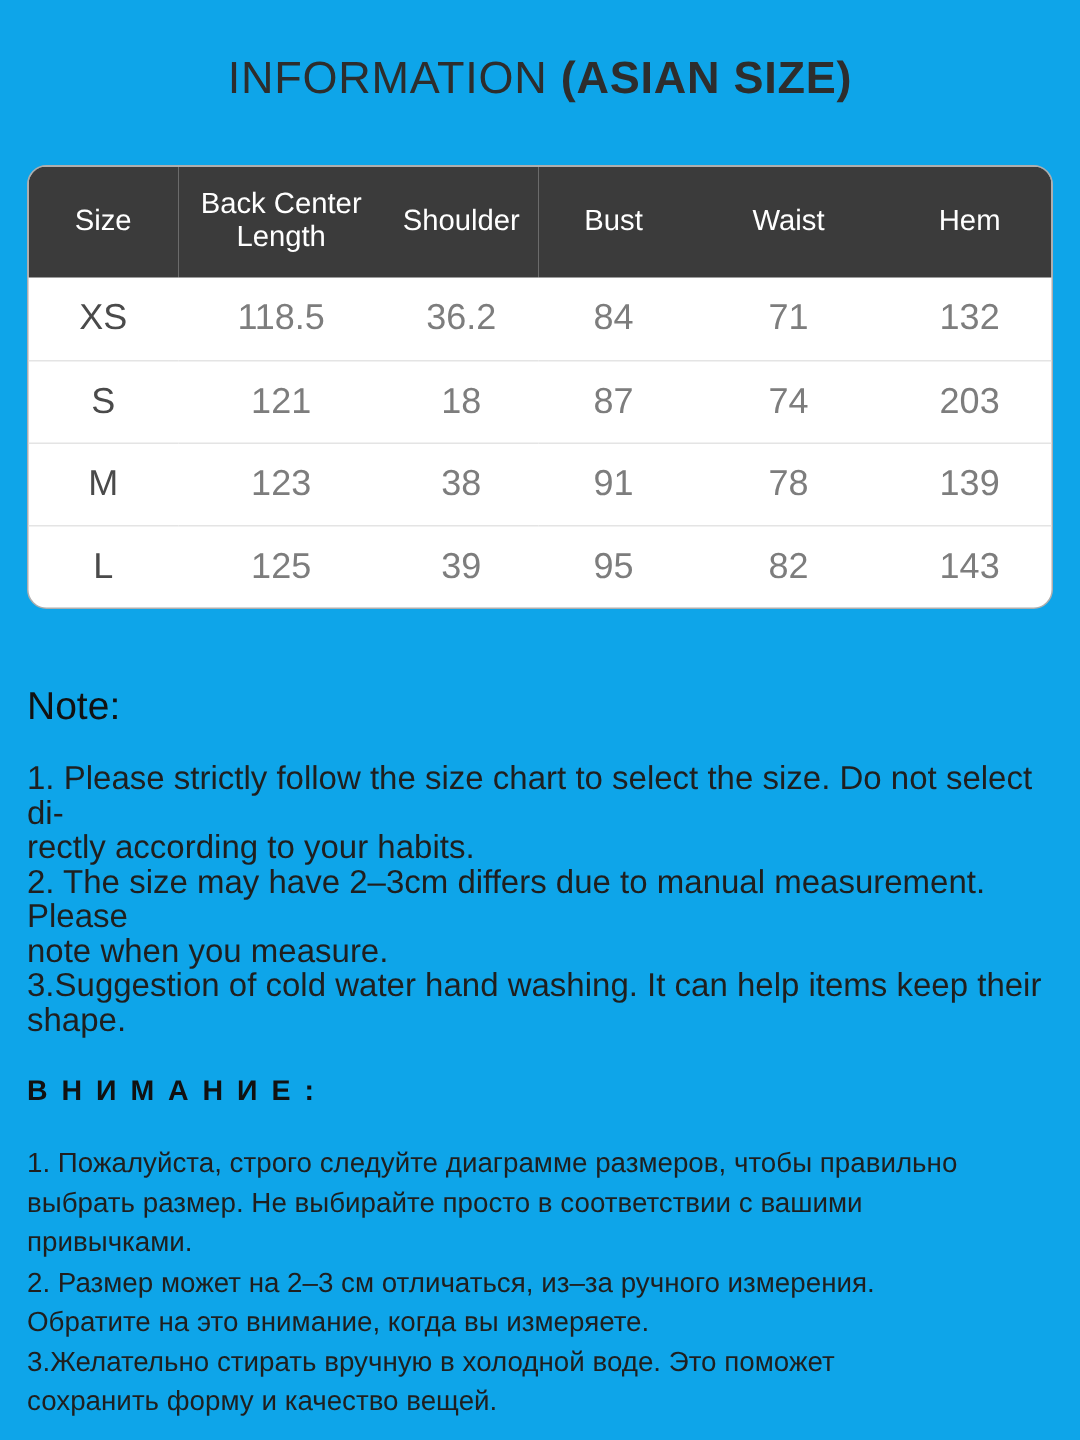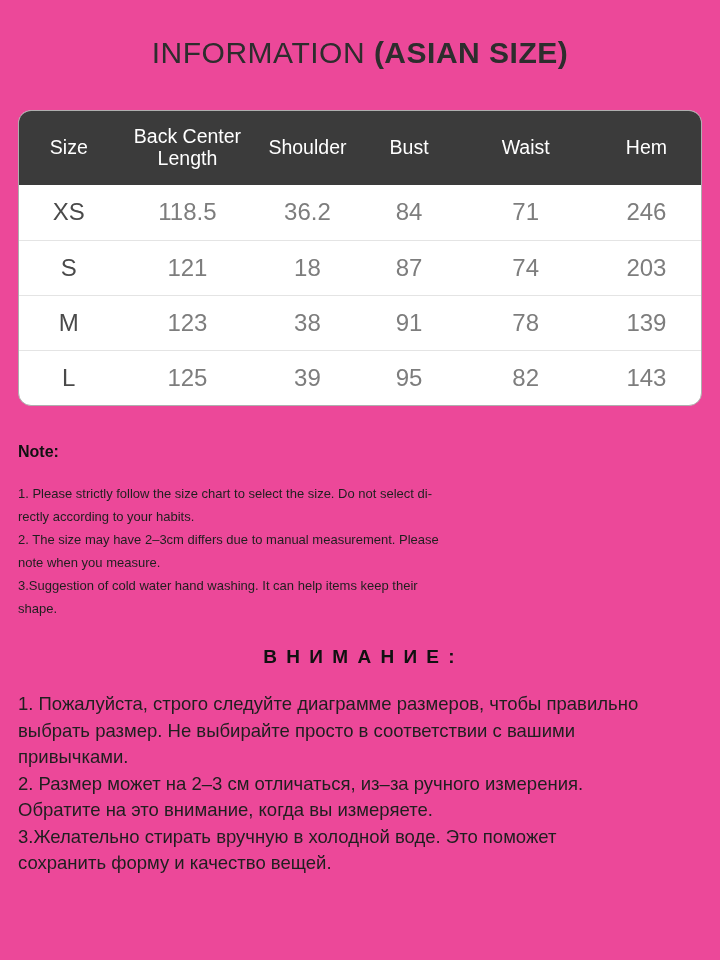--- a/index.html
+++ b/index.html
@@ -13,21 +13,21 @@
     --note-text:#1f1f1f;
   }
   *{box-sizing:border-box;margin:0;padding:0;}
   html,body{background:#ffffff;}
   body{
     width:720px;height:960px;
     font-family:"Liberation Sans","DejaVu Sans",sans-serif;
     color:var(--note-text);
     overflow:hidden;
   }
-  .page{position:relative;width:720px;height:960px;background:#ec4899;}
+  .page{position:relative;width:720px;height:960px;background:#0ea5e9;}
 
   .title{
     padding-top:36px;
     text-align:center;
     font-size:30px;
     color:var(--title-text);
     letter-spacing:0.5px;
     font-weight:400;
   }
   .title .t-bold{font-weight:700;}
@@ -55,39 +55,38 @@
     height:55px;
     text-align:center;
     vertical-align:middle;
     font-size:24px;
     color:var(--value-text);
   }
   tbody tr + tr td{border-top:1px solid var(--row-divider);}
   tbody td.size-cell{color:var(--size-text);}
 
   .note-heading{
-    margin:37px 18px 0 18px;
-    font-size:16px;
-    font-weight:700;
+    margin:49px 18px 0 18px;
+    font-size:26px;
+    font-weight:400;
     color:#111111;
   }
   .note-body{
     margin:21px 18px 0 18px;
-    font-size:13px;
+    font-size:22px;
     line-height:23px;
     color:var(--note-text);
     white-space:pre-line;
   }
   .attention-heading{
     margin:26px 18px 0 18px;
     font-size:19px;
     font-weight:700;
     letter-spacing:2px;
     color:#111111;
-    text-align:center;
   }
   .attention-body{
     margin:23px 18px 0 18px;
     font-size:18.5px;
     line-height:26.5px;
     color:var(--note-text);
     white-space:pre-line;
   }
 </style>
 </head>
@@ -118,21 +117,21 @@
             <th>Hem</th>
           </tr>
       </thead>
       <tbody>
           <tr>
             <td class="size-cell">XS</td>
             <td class="value-cell">118.5</td>
             <td class="value-cell">36.2</td>
             <td class="value-cell">84</td>
             <td class="value-cell">71</td>
-            <td class="value-cell">246</td>
+            <td class="value-cell">132</td>
           </tr>
           <tr>
             <td class="size-cell">S</td>
             <td class="value-cell">121</td>
             <td class="value-cell">18</td>
             <td class="value-cell">87</td>
             <td class="value-cell">74</td>
             <td class="value-cell">203</td>
           </tr>
           <tr>

